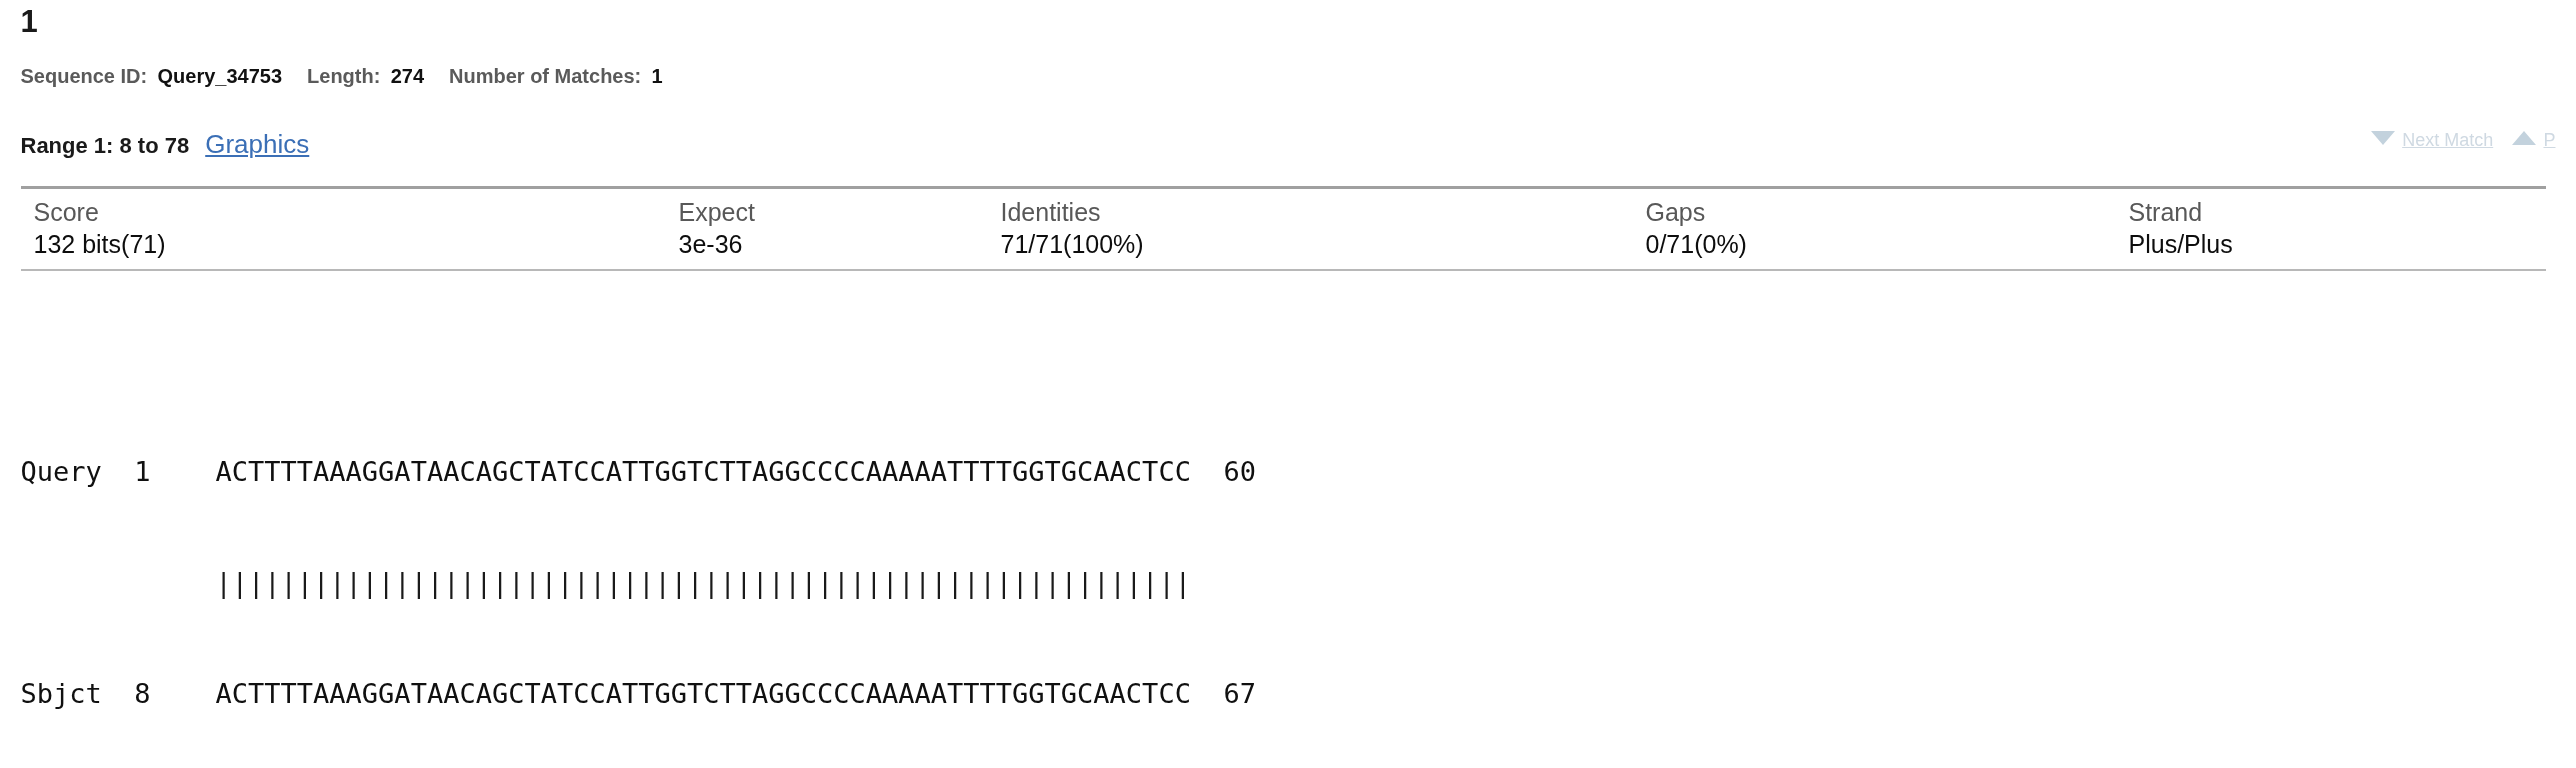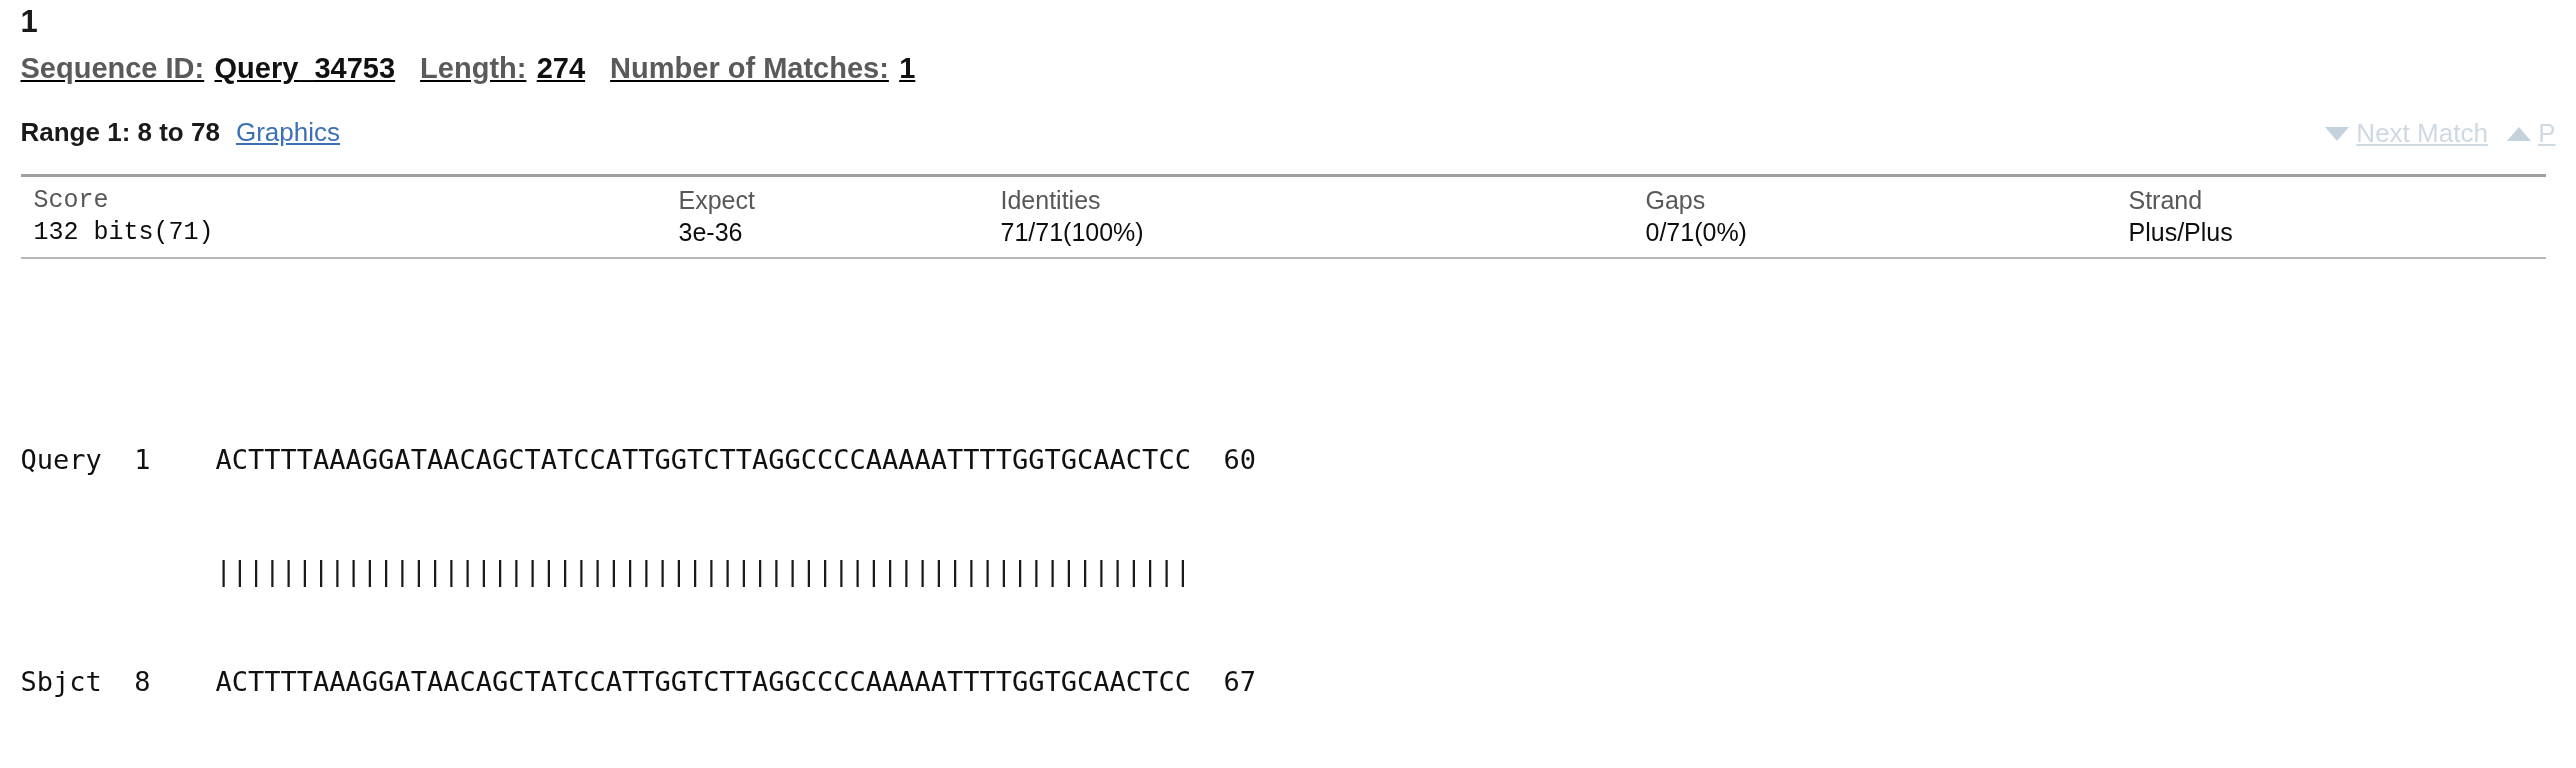--- a/index.html
+++ b/index.html
@@ -30,27 +30,26 @@
     font-weight: bold;
     color: #1a1a1a;
     letter-spacing: 0px;
     line-height: 1;
     padding-top: 5.9px;
     height: 35px;
   }
 
   
   .defline {
-    margin-top: 12px;
-    font-size: 29px;
+    margin-top: 24px;
+    font-size: 20px;
     font-weight: bold;
     line-height: 1.1;
     white-space: nowrap;
     height: 35px;
-    text-decoration: underline;
   }
   .defline .lbl {
     color: #5a5a5a;
     font-weight: bold;
   }
   .defline .val {
     color: #111111;
     font-weight: bold;
   }
   .defline .gap-sm { display: inline-block; width: 10.3px; }
@@ -58,41 +57,41 @@
 
   
   .range-row {
     margin-top: 29px;
     height: 40px;
     position: relative;
     white-space: nowrap;
   }
   .range-left {
     display: inline-block;
-    font-size: 26px;
+    font-size: 22px;
     font-weight: bold;
     color: #1a1a1a;
     vertical-align: baseline;
   }
   .graphics-link {
     display: inline-block;
     margin-left: 16px;
     font-size: 26px;
     font-weight: normal;
     color: #3b6fb6;
     text-decoration: underline;
     cursor: pointer;
     text-align: right;
   }
   .range-nav {
     position: absolute;
     right: 0;
     top: 1.5px;
     white-space: nowrap;
-    font-size: 26px;
+    font-size: 18px;
     color: #cfd9e2;
   }
   .range-nav .nav-item {
     display: inline-block;
     margin-left: 19px;
     white-space: nowrap;
     cursor: default;
   }
   .range-nav .tri {
     display: inline-block;
@@ -136,21 +135,21 @@
   }
   .stats th {
     color: #585858;
     padding-top: 8.8px;
     padding-bottom: 2.9px;
   }
   .stats td {
     color: #0d0d0d;
     padding-bottom: 10.3px;
   }
-  .stats .c1 { width: 645px; padding-left: 13px; font-family: Liberation Mono, monospace; }
+  .stats .c1 { width: 645px; padding-left: 13px; }
   .stats .c2 { width: 322px; margin-left: 21px; }
   .stats .c3 { width: 645px; }
   .stats .c4 { width: 483px; }
   .stats .c5 { width: 431px; }
 
   
   .alignment {
     margin-top: 34px;
     font-family: "DejaVu Sans Mono", monospace;
     font-size: 27px;

